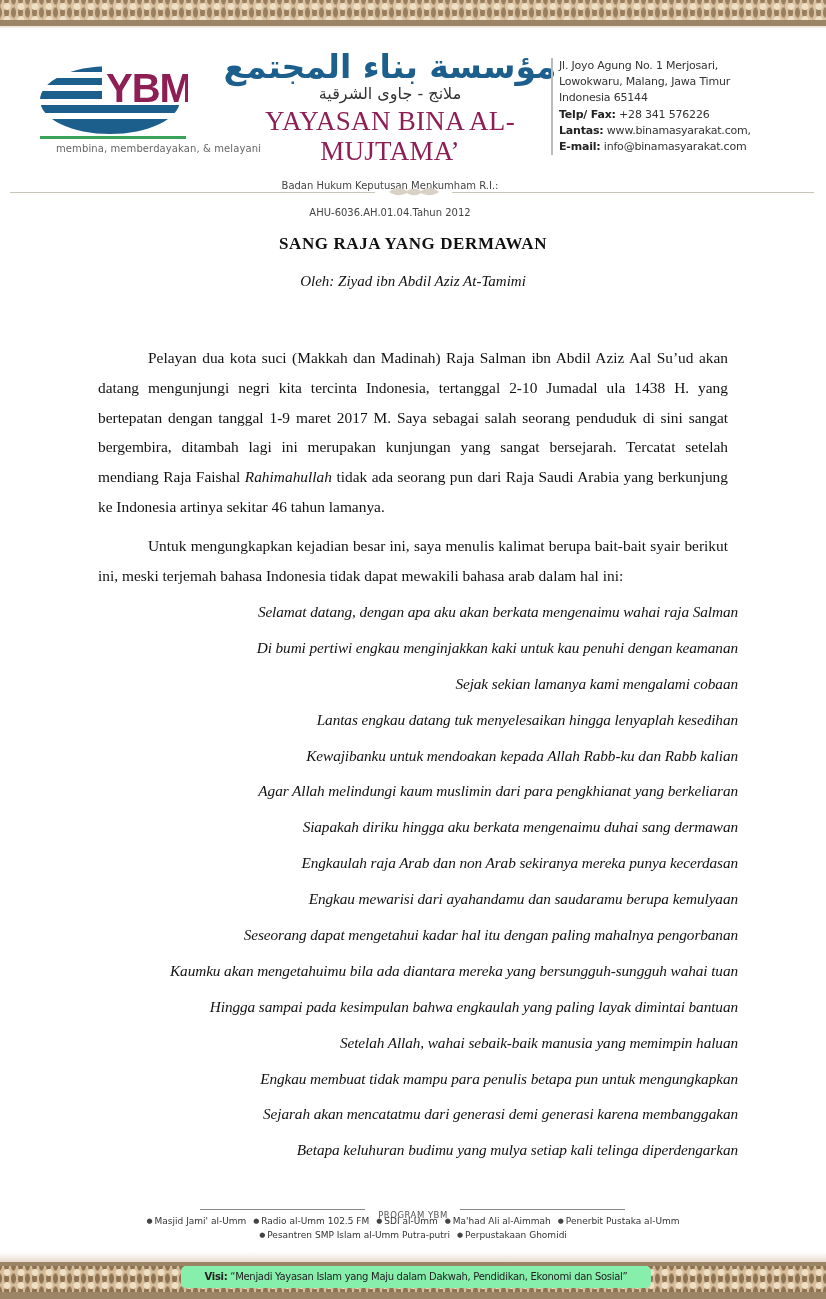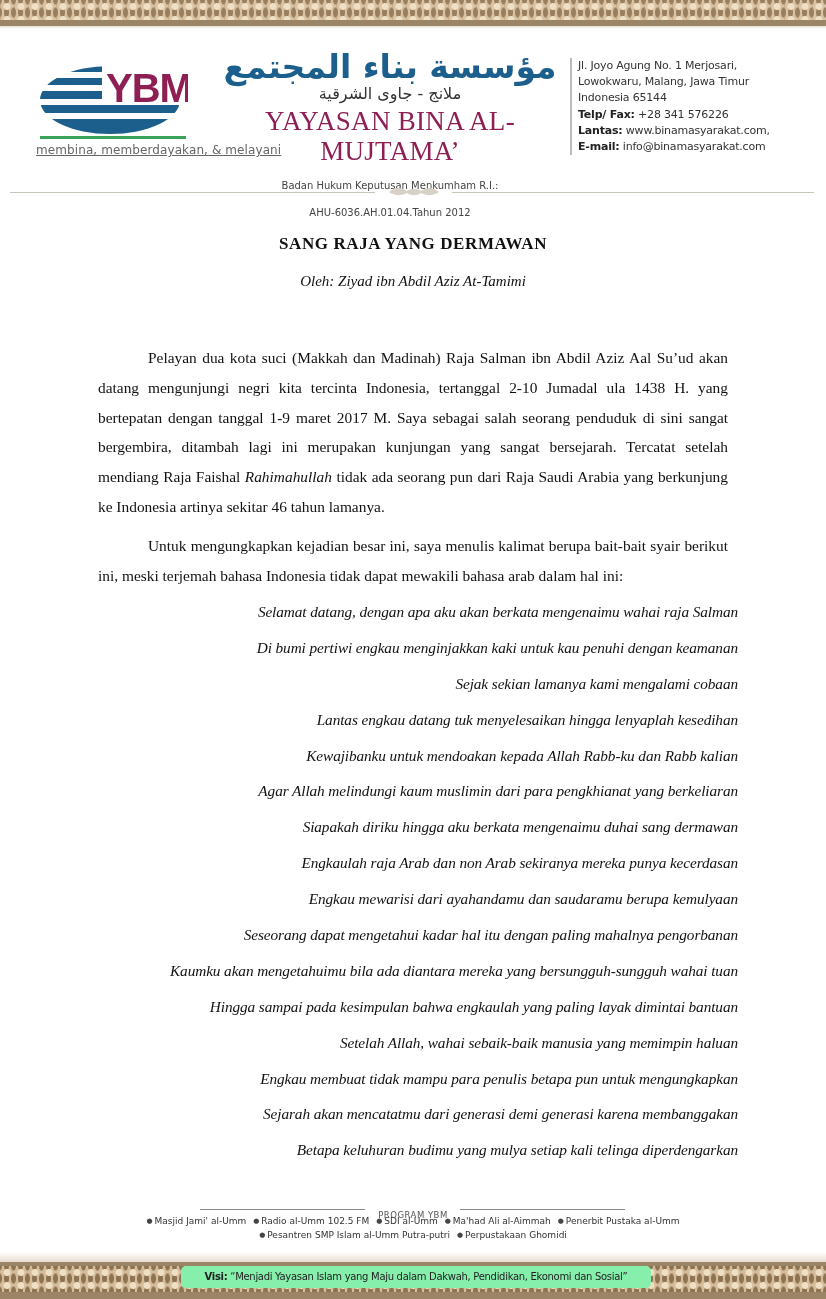--- a/index.html
+++ b/index.html
@@ -16,29 +16,29 @@
         linear-gradient(90deg, rgba(150,120,85,0.25) 0 1px, transparent 1px);
       background-size: 14px 13px, 7px 13px, 14px 13px;
       background-position: 0 0, 3px 6px, 0 0;
     }
     .band-top-edge { position: absolute; left: 0; top: 20px; width: 826px; height: 6px; background: #9c8466; }
     .band-top-shadow { position: absolute; left: 0; top: 26px; width: 826px; height: 3px; background: linear-gradient(#e8e0d4, #fff); }
 
     
     .logo { position: absolute; left: 38px; top: 58px; width: 150px; height: 100px; }
     .logo svg { display: block; }
-    .logo-tagline { position: absolute; left: 36px; top: 143px; font-family: "DejaVu Sans", sans-serif; font-size: 12px; color: #666; letter-spacing: 0.1px; white-space: nowrap; text-decoration: underline; }
+    .logo-tagline { position: absolute; left: 56px; top: 143px; font-family: "DejaVu Sans", sans-serif; font-size: 10px; color: #666; letter-spacing: 0.1px; white-space: nowrap; }
 
     .org-center { position: absolute; left: 200px; top: 48px; width: 380px; text-align: center; }
     .org-arabic { font-family: "DejaVu Sans", sans-serif; font-weight: bold; font-size: 33px; color: #1d5f8c; direction: rtl; line-height: 38px; }
     .org-arabic-sub { font-family: "DejaVu Sans", sans-serif; font-size: 16px; color: #333; direction: rtl; line-height: 20px; margin-top: -2px; }
     .org-latin { font-family: "Liberation Serif", serif; font-size: 27px; color: #8e1f55; letter-spacing: 0.3px; line-height: 30px; margin-top: 2px; }
     .org-legal { font-family: "DejaVu Sans", sans-serif; font-size: 10px; color: #444; line-height: 15px; margin-top: 12px; }
 
-    .contact { position: absolute; left: 570px; top: 58px; border-left: 2px solid #bbb; padding-left: 6px; font-family: "DejaVu Sans", sans-serif; font-size: 11px; color: #333; line-height: 16.2px; letter-spacing: -0.2px; }
+    .contact { position: absolute; left: 551px; top: 58px; border-left: 2px solid #bbb; padding-left: 6px; font-family: "DejaVu Sans", sans-serif; font-size: 11px; color: #333; line-height: 16.2px; letter-spacing: -0.2px; }
     .contact b { color: #222; }
 
     .hr-line { position: absolute; top: 192px; height: 1px; background: #c9c4b8; }
     .hr-left { left: 10px; width: 365px; }
     .hr-right { left: 452px; width: 362px; }
     .ornament { position: absolute; left: 385px; top: 186px; width: 58px; height: 12px; }
 
     
     .title { position: absolute; left: 0; width: 826px; top: 234px; text-align: center; font-family: "Liberation Serif", serif; font-weight: bold; font-size: 17px; letter-spacing: 0.6px; color: #111; }
     .byline { position: absolute; left: 0; width: 826px; top: 273px; text-align: center; font-style: italic; font-size: 15px; color: #111; }

